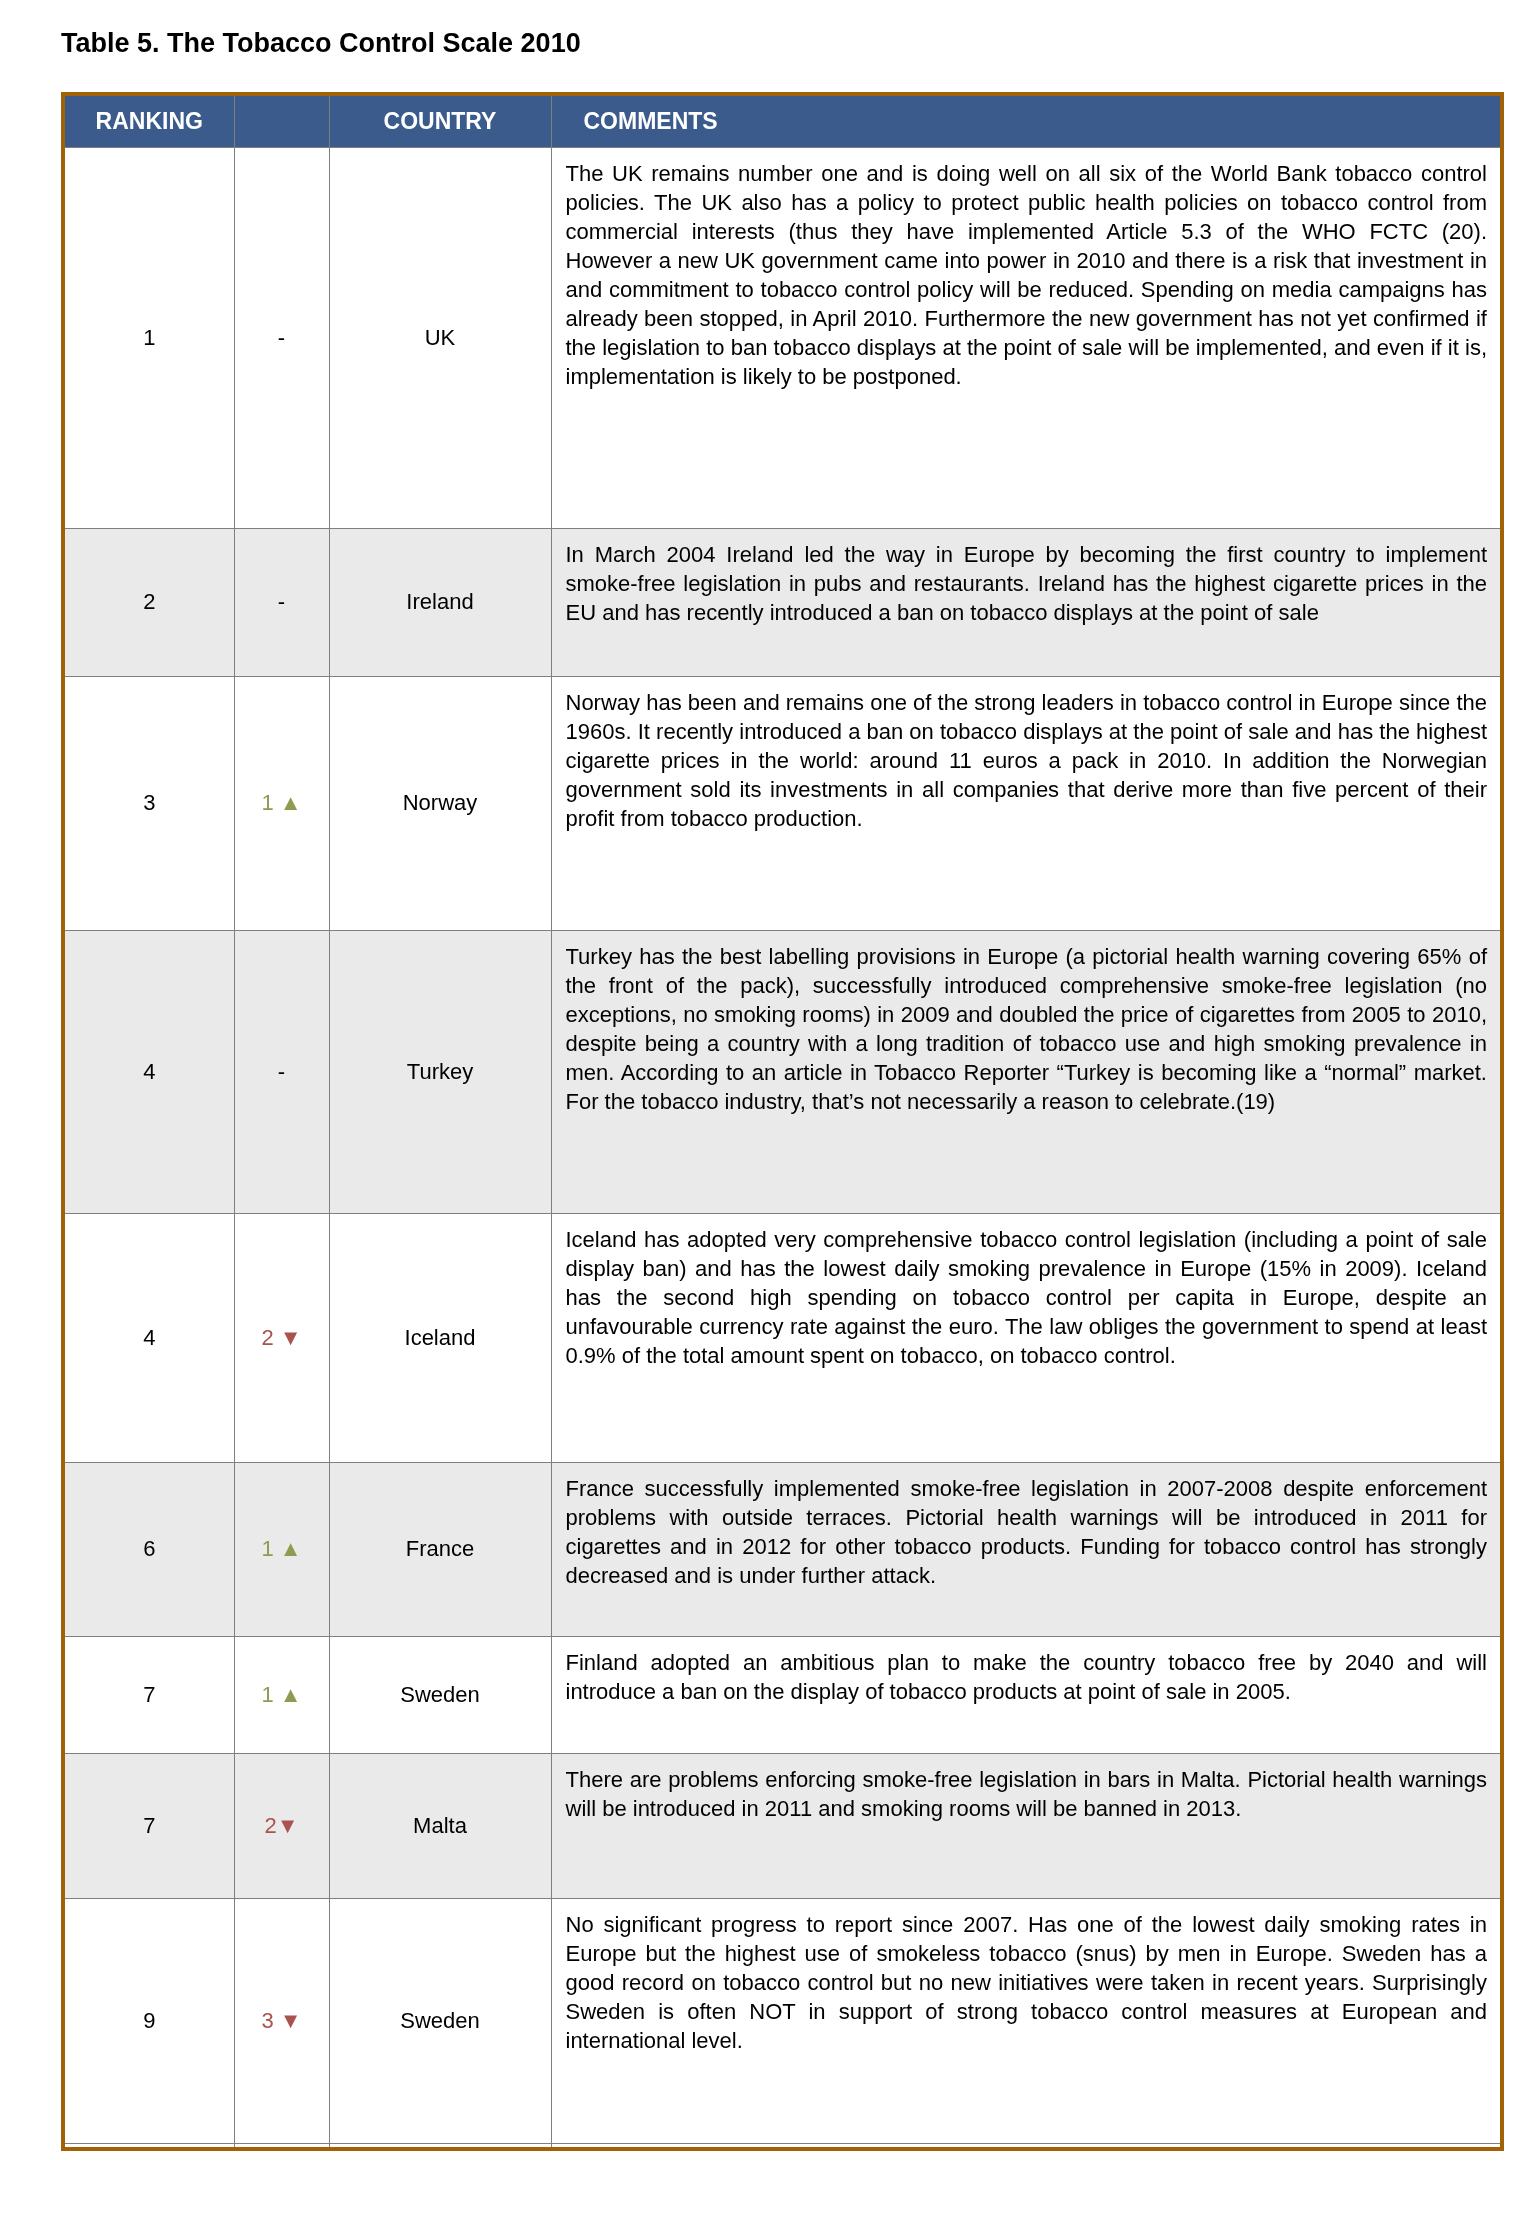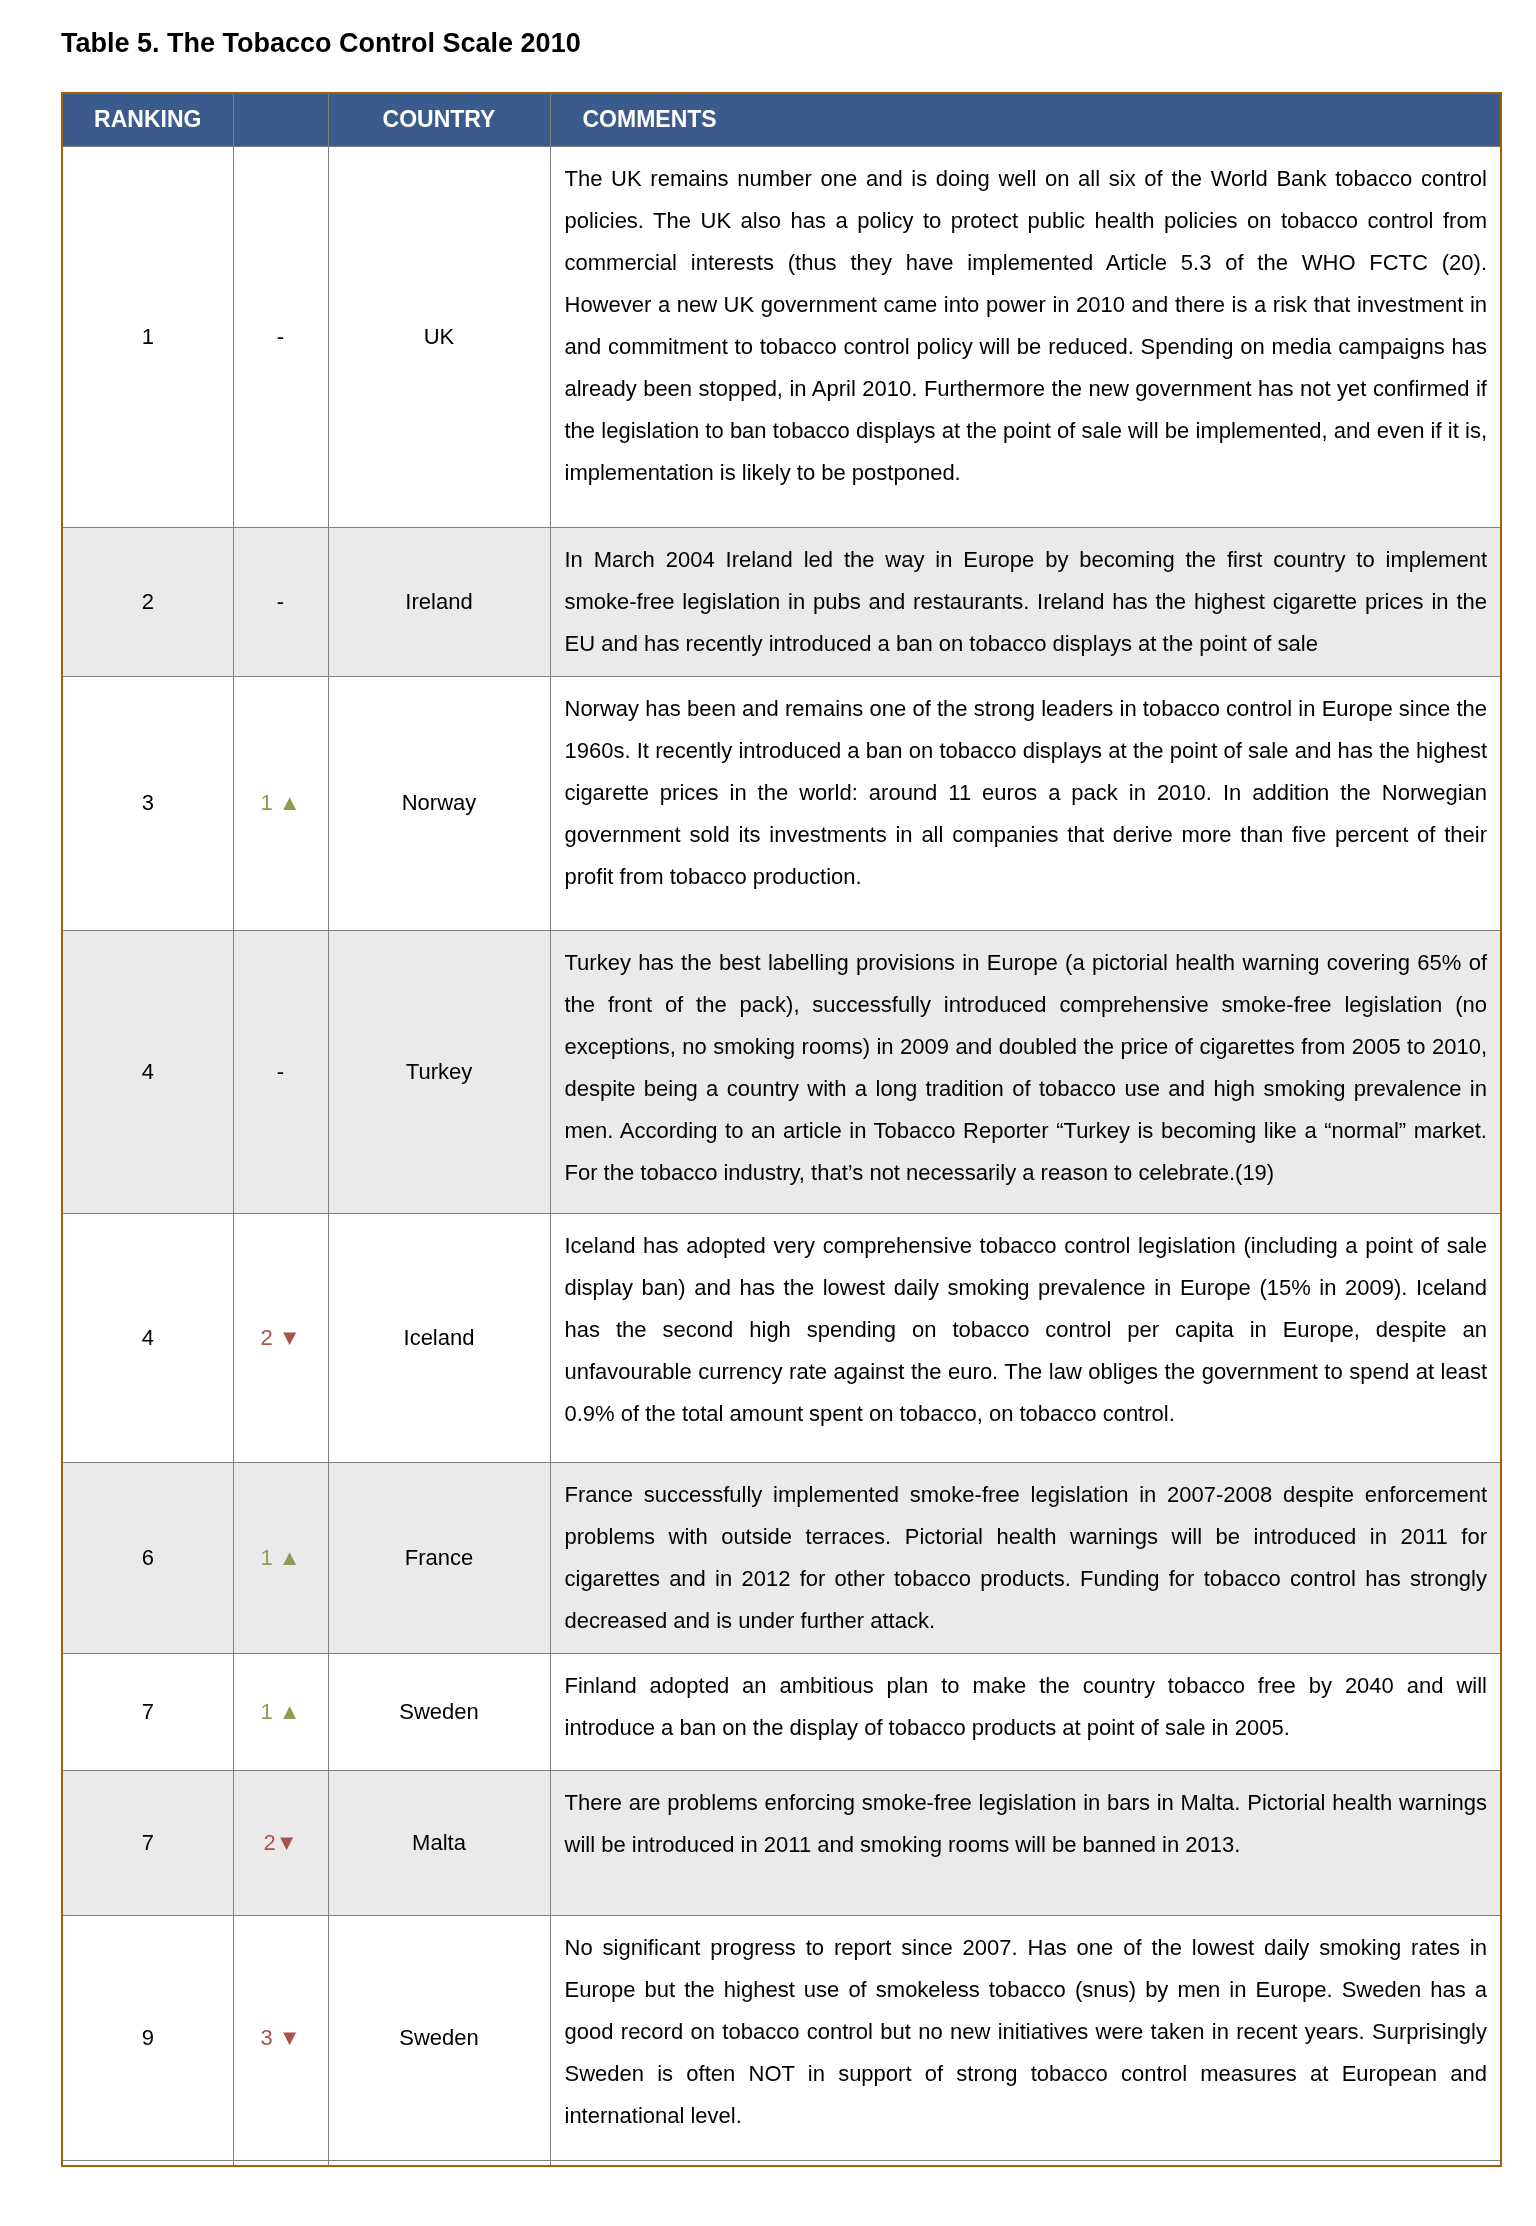--- a/index.html
+++ b/index.html
@@ -23,21 +23,21 @@
     margin: 27px 0 8px 61px;
     font-size: 27px;
     line-height: 32px;
     font-weight: bold;
   }
   table.tcs {
     border-collapse: collapse;
     table-layout: fixed;
     margin: 33px 2px 0 61px;
     width: 1439px;
-    border: 2px solid #a16207;
+    border: 4px solid #a16207;
   }
   col.c-rank    { width: 171px; }
   col.c-chg     { width: 95px;  }
   col.c-country { width: 222px; }
   col.c-comments{ width: 951px; }
   th, td { border: 1px solid var(--border-gray); }
   thead tr { height: 53px; }
   thead th {
     background: var(--header-bg);
     color: #fff;
@@ -52,21 +52,21 @@
   }
   td { font-size: 22px; background: #fff; }
   td.rank, td.chg, td.country {
     text-align: center;
     vertical-align: middle;
   }
   td.comments {
     text-align: justify;
     vertical-align: top;
     padding: 11px 13px 11px 14px;
-    line-height: 42px;
+    line-height: 29px;
   }
   tr.alt td { background: var(--row-alt-bg); }
   td.chg.chg-up   { color: var(--up-green); }
   td.chg.chg-down { color: var(--down-red); }
   
   tbody tr:nth-child(1)  { height: 381px; }
   tbody tr:nth-child(2)  { height: 148px; }
   tbody tr:nth-child(3)  { height: 254px; }
   tbody tr:nth-child(4)  { height: 283px; }
   tbody tr:nth-child(5)  { height: 249px; }

